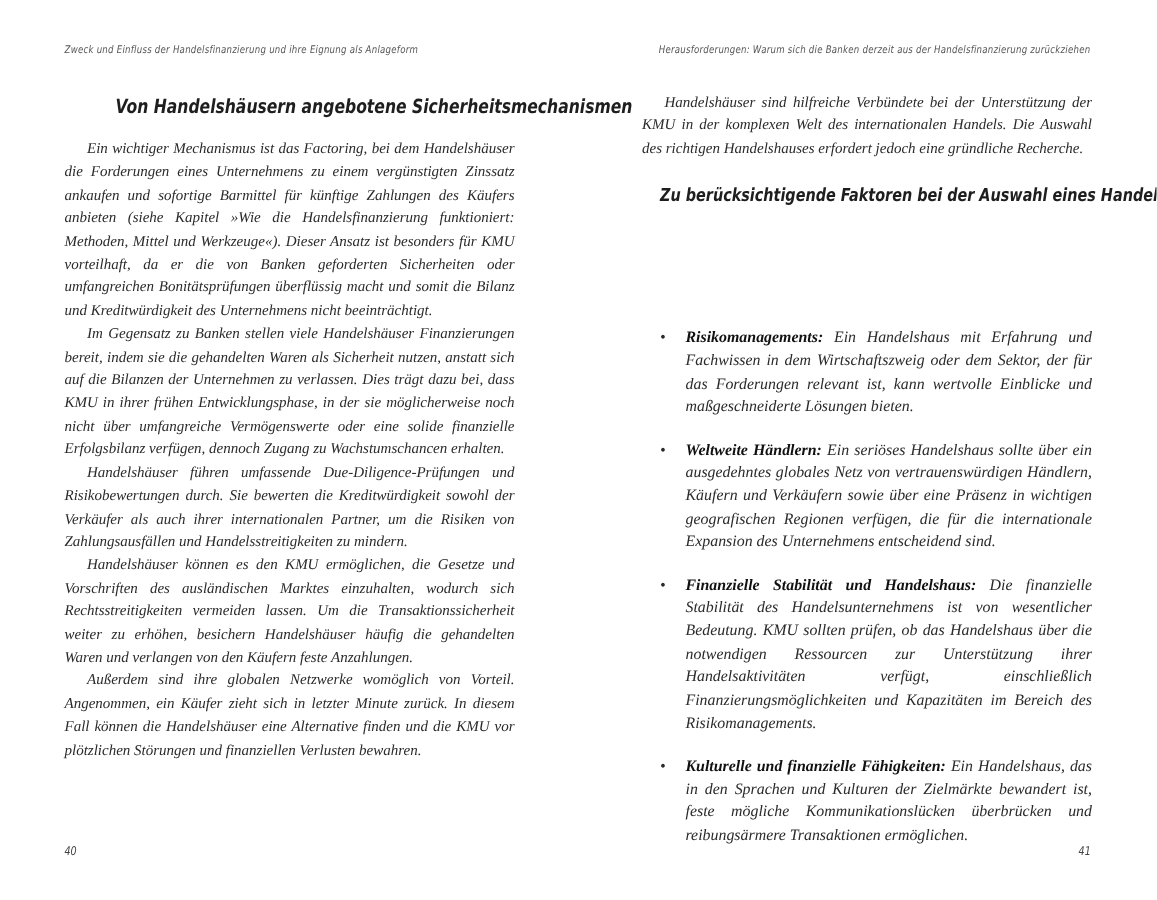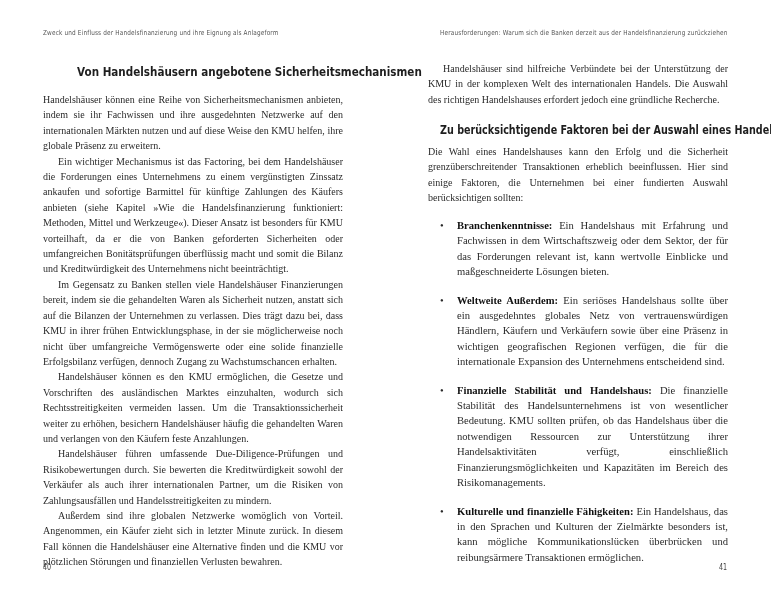--- a/index.html
+++ b/index.html
@@ -1,17 +1,17 @@
 <!DOCTYPE html>
 <html><head>
 <meta charset="utf-8">
 <style>
   html, body { margin: 0; padding: 0; background: #ffffff; }
   body { width: 771px; height: 600px; overflow: hidden; position: relative; }
-  .spread { position: absolute; left: 0; top: 0; width: 771px; height: 440px; background: #ffffff; }
+  .spread { position: absolute; left: 0; top: 0; width: 771px; height: 440px; background: #ffffff; font-style: italic; }
   .page { position: absolute; top: 0; height: 600px; width: 385px; }
   .page.left { left: 0; }
   .page.right { left: 385px; }
   .running-head {
     position: absolute; top: 29px;
     font-family: "DejaVu Sans", sans-serif; font-size: 7px; color: #555;
     transform: scaleX(0.82); transform-origin: left top; letter-spacing: 0.2px; white-space: nowrap;
   }
   .left .running-head { left: 43px; }
   .right .running-head { right: 43px; transform-origin: right top; }
@@ -38,57 +38,53 @@
 </style>
 </head>
 <body>
 
 <div class="spread">
 
   <div class="page left">
     <div class="running-head">Zweck und Einfluss der Handelsfinanzierung und ihre Eignung als Anlageform</div>
     <div class="section-title" style="left:77px; top:64px; font-size:13px; transform-origin:left top;">Von Handelshäusern angebotene Sicherheitsmechanismen</div>
     <div class="body-text" style="top:92px;">
-      <p>Handelshäuser können eine Reihe von Sicherheitsmechanismen anbieten, indem sie ihr Fachwissen und ihre ausgedehnten Netzwerke auf den internationalen Märkten nutzen und auf diese Weise den KMU helfen, ihre globale Präsenz zu erweitern.</p>
       <p class="indent">Ein wichtiger Mechanismus ist das Factoring, bei dem Handelshäuser die Forderungen eines Unternehmens zu einem vergünstigten Zinssatz ankaufen und sofortige Barmittel für künftige Zahlungen des Käufers anbieten (siehe Kapitel »Wie die Handelsfinanzierung funktioniert: Methoden, Mittel und Werkzeuge«). Dieser Ansatz ist besonders für KMU vorteilhaft, da er die von Banken geforderten Sicherheiten oder umfangreichen Bonitätsprüfungen überflüssig macht und somit die Bilanz und Kreditwürdigkeit des Unternehmens nicht beeinträchtigt.</p>
       <p class="indent">Im Gegensatz zu Banken stellen viele Handelshäuser Finanzierungen bereit, indem sie die gehandelten Waren als Sicherheit nutzen, anstatt sich auf die Bilanzen der Unternehmen zu verlassen. Dies trägt dazu bei, dass KMU in ihrer frühen Entwicklungsphase, in der sie möglicherweise noch nicht über umfangreiche Vermögenswerte oder eine solide finanzielle Erfolgsbilanz verfügen, dennoch Zugang zu Wachstumschancen erhalten.</p>
+      <p class="indent">Handelshäuser führen umfassende Due-Diligence-Prüfungen und Risikobewertungen durch. Sie bewerten die Kreditwürdigkeit sowohl der Verkäufer als auch ihrer internationalen Partner, um die Risiken von Zahlungsausfällen und Handelsstreitigkeiten zu mindern.</p>
       <p class="indent">Handelshäuser können es den KMU ermöglichen, die Gesetze und Vorschriften des ausländischen Marktes einzuhalten, wodurch sich Rechtsstreitigkeiten vermeiden lassen. Um die Transaktionssicherheit weiter zu erhöhen, besichern Handelshäuser häufig die gehandelten Waren und verlangen von den Käufern feste Anzahlungen.</p>
-      <p class="indent">Handelshäuser führen umfassende Due-Diligence-Prüfungen und Risikobewertungen durch. Sie bewerten die Kreditwürdigkeit sowohl der Verkäufer als auch ihrer internationalen Partner, um die Risiken von Zahlungsausfällen und Handelsstreitigkeiten zu mindern.</p>
       <p class="indent">Außerdem sind ihre globalen Netzwerke womöglich von Vorteil. Angenommen, ein Käufer zieht sich in letzter Minute zurück. In diesem Fall können die Handelshäuser eine Alternative finden und die KMU vor plötzlichen Störungen und finanziellen Verlusten bewahren.</p>
     </div>
     <div class="page-num">40</div>
   </div>
 
   <div class="page right">
     <div class="running-head">Herausforderungen: Warum sich die Banken derzeit aus der Handelsfinanzierung zurückziehen</div>
     <div class="body-text" style="top:61px;">
       <p class="indent">Handelshäuser sind hilfreiche Verbündete bei der Unterstützung der KMU in der komplexen Welt des internationalen Handels. Die Auswahl des richtigen Handelshauses erfordert jedoch eine gründliche Recherche.</p>
     </div>
     <div class="section-title" style="left:55px; top:123px; font-size:12px; transform-origin:left top;">Zu berücksichtigende Faktoren bei der Auswahl eines Handelshauses</div>
-    <div class="body-text" style="top:144px;">
-      <p>Die Wahl eines Handelshauses kann den Erfolg und die Sicherheit grenzüberschreitender Transaktionen erheblich beeinflussen. Hier sind einige Faktoren, die Unternehmen bei einer fundierten Auswahl berücksichtigen sollten:</p>
-    </div>
     <div class="bullets" style="top:218px;">
       <div class="bullet">
         <span class="dot">•</span>
-        <b>Branchenkenntnisse:</b>
+        <b>Risikomanagements:</b>
         <span>Ein Handelshaus mit Erfahrung und Fachwissen in dem Wirtschaftszweig oder dem Sektor, der für das Forderungen relevant ist, kann wertvolle Einblicke und maßgeschneiderte Lösungen bieten.</span>
       </div>
       <div class="bullet">
         <span class="dot">•</span>
-        <b>Weltweite Außerdem:</b>
+        <b>Weltweite Händlern:</b>
         <span>Ein seriöses Handelshaus sollte über ein ausgedehntes globales Netz von vertrauenswürdigen Händlern, Käufern und Verkäufern sowie über eine Präsenz in wichtigen geografischen Regionen verfügen, die für die internationale Expansion des Unternehmens entscheidend sind.</span>
       </div>
       <div class="bullet">
         <span class="dot">•</span>
         <b>Finanzielle Stabilität und Handelshaus:</b>
         <span>Die finanzielle Stabilität des Handelsunternehmens ist von wesentlicher Bedeutung. KMU sollten prüfen, ob das Handelshaus über die notwendigen Ressourcen zur Unterstützung ihrer Handelsaktivitäten verfügt, einschließlich Finanzierungsmöglichkeiten und Kapazitäten im Bereich des Risikomanagements.</span>
       </div>
       <div class="bullet">
         <span class="dot">•</span>
         <b>Kulturelle und finanzielle Fähigkeiten:</b>
-        <span>Ein Handelshaus, das in den Sprachen und Kulturen der Zielmärkte besonders ist, kann mögliche Kommunikationslücken überbrücken und reibungsärmere Transaktionen ermöglichen.</span>
+        <span>Ein Handelshaus, das in den Sprachen und Kulturen der Zielmärkte bewandert ist, feste mögliche Kommunikationslücken überbrücken und reibungsärmere Transaktionen ermöglichen.</span>
       </div>
     </div>
     <div class="page-num">41</div>
   </div>
 
 </div>
 
 </body></html>

